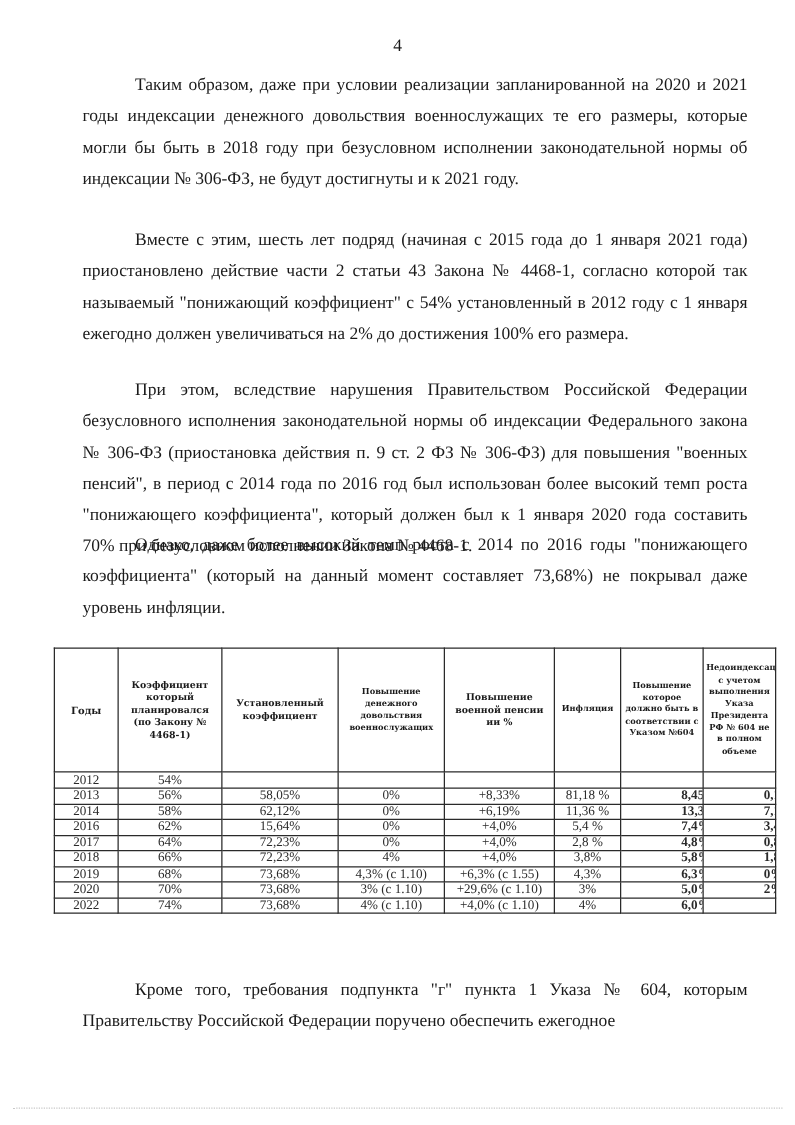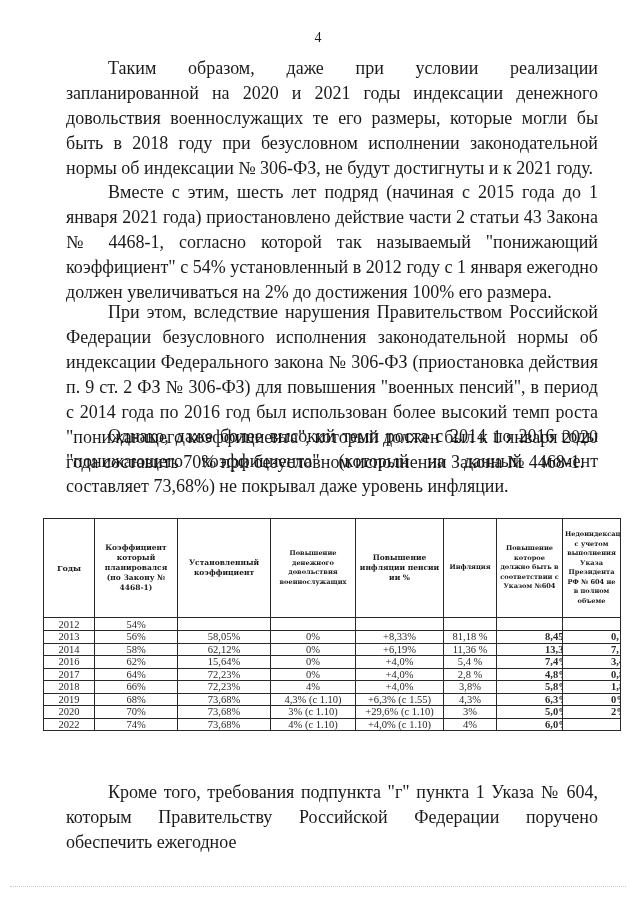--- a/index.html
+++ b/index.html
@@ -7,21 +7,21 @@
     width: 636px; height: 900px; position: relative; overflow: hidden;
     font-family: "Liberation Serif", "DejaVu Serif", serif;
     color: #1a1a1a;
   }
   .page-number {
     position: absolute; top: 30px; left: 0; width: 636px;
     text-align: center; font-size: 14px;
   }
   .para {
     position: absolute; left: 66px; width: 532px;
-    font-size: 18px; line-height: 25px;
+    font-size: 14px; line-height: 25px;
     text-align: justify; margin: 0;
   }
   .para .indent { display: inline-block; width: 42px; }
   #p1 { top: 56px; }
   #p2 { top: 180px; }
   #p3 { top: 300px; }
   #p4 { top: 424px; }
   #p5 { top: 780px; }
 
   table.data {
@@ -69,21 +69,21 @@
       <col style="width:53px">
       <col style="width:66px">
       <col style="width:58px">
   </colgroup>
   <thead>
     <tr>
       <th class="years">Годы</th>
       <th>Коэффициент который планировался (по Закону № 4468-1)</th>
       <th>Установленный коэффициент</th>
       <th class="small">Повышение денежного довольствия военнослужащих</th>
-      <th>Повышение инфляции пенсии ии %</th>
+      <th>Повышение военной пенсии ии %</th>
       <th class="small">Инфляция</th>
       <th class="small">Повышение которое должно быть в соответствии с Указом №604</th>
       <th class="small">Недоиндексация с учетом выполнения Указа Президента РФ № 604 не в полном объеме</th>
     </tr>
   </thead>
   <tbody>
     <tr class="first">
       <td>2012</td>
       <td>54%</td>
       <td></td>

